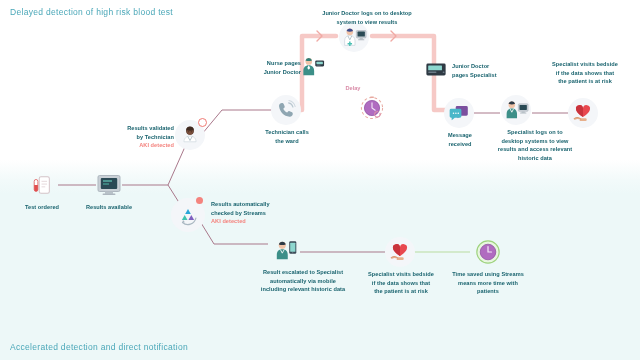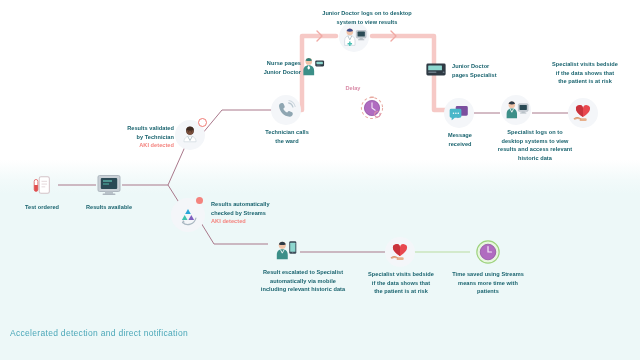--- a/index.html
+++ b/index.html
@@ -16,21 +16,21 @@
   .band-top{top:0;height:176px;background:#ffffff;}
   .band-bottom{top:176px;height:184px;background:#edf8f8;}
   .band-fade{top:160px;height:34px;background:linear-gradient(to bottom,#ffffff 0%,#f2fafa 60%,#edf8f8 100%);}
 
   
   .caption{
     position:absolute;color:#4aa7b8;letter-spacing:.3px;
     font-size:8.5px;font-weight:400;white-space:nowrap;
   }
   .caption-top{left:10px;top:7px;}
-  .caption-bottom{left:10px;top:328px;}
+  .caption-bottom{left:10px;top:342px;}
 
   
   svg.links{position:absolute;left:0;top:0;width:640px;height:360px;overflow:visible;}
 
   
   .node{position:absolute;transform:translate(-50%,-50%);}
   .disc{
     width:30px;height:30px;border-radius:50%;
     background:#f4f6f9;
     display:flex;align-items:center;justify-content:center;
@@ -306,15 +306,16 @@
       <circle cx="14" cy="14" r="12" fill="none" stroke="#9ed37e" stroke-width="1.3"></circle>
       <circle cx="14" cy="14" r="8.4" fill="#b06cc0"></circle>
       <circle cx="14" cy="14" r="8.4" fill="none" stroke="#8e4fa0" stroke-width=".8"></circle>
       <path d="M14 8.2 V14 h3.8" fill="none" stroke="#f3e6f7" stroke-width="1.3" stroke-linecap="round"></path>
     </svg>
   </div>
   <div class="lbl" style="left:433px;top:270px;width:110px">Time saved using Streams
 means more time with
 patients</div>
 
+  <div class="caption caption-top">Delayed detection of high risk blood test</div>
   <div class="caption caption-bottom">Accelerated detection and direct notification</div>
 
 </div>
 
 </body></html>

